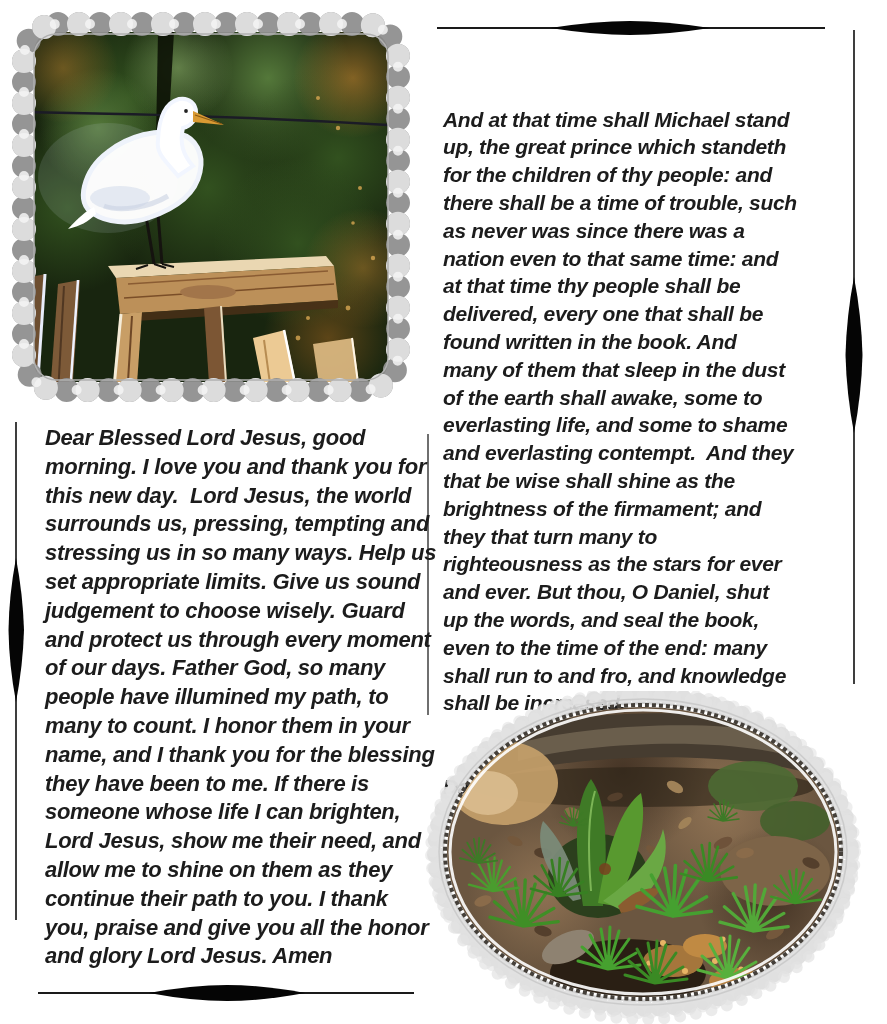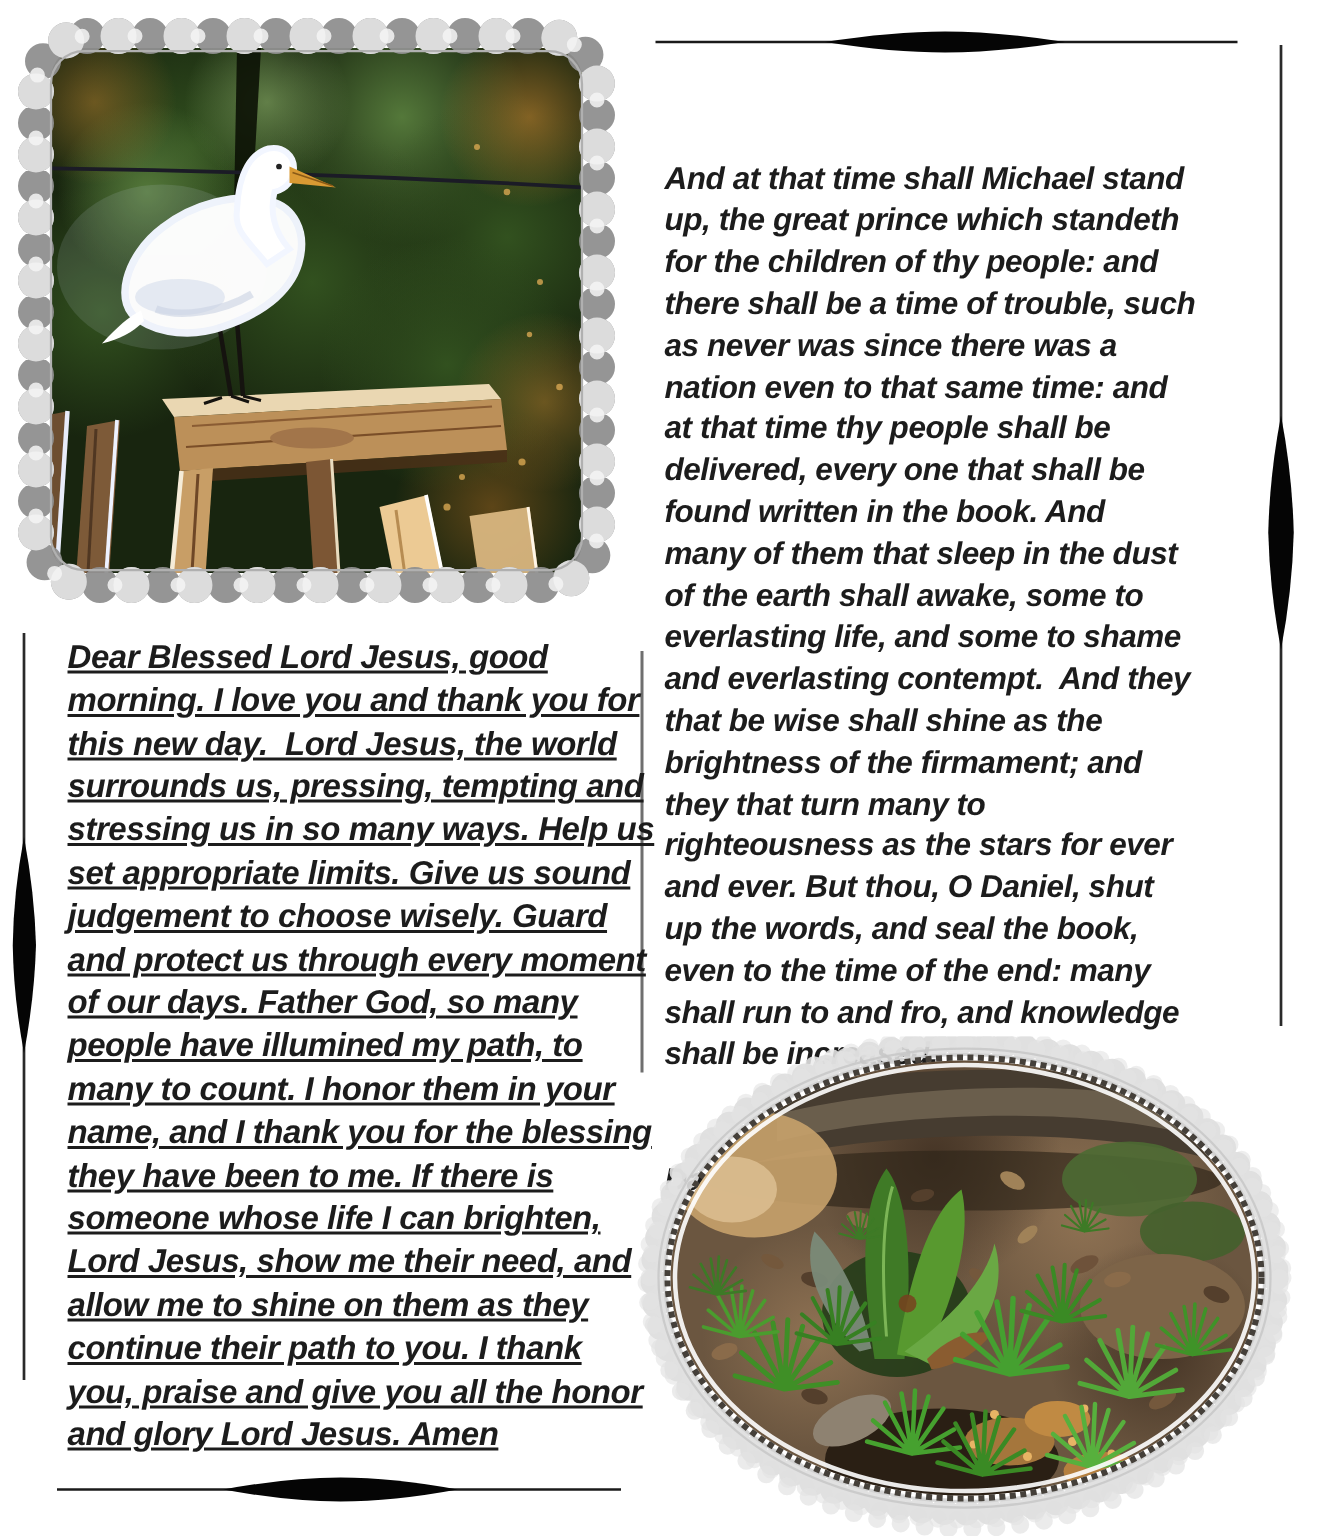--- a/index.html
+++ b/index.html
@@ -1,20 +1,20 @@
 <!DOCTYPE html>
 <html><head>
 <meta charset="utf-8">
 <style>
   html,body{margin:0;padding:0;background:#ffffff;}
   .page{position:relative;width:887px;height:1024px;background:#ffffff;overflow:hidden;
         font-family:"Liberation Sans",sans-serif;}
   .textblock{position:absolute;color:#1c1c1c;font-style:italic;font-weight:700;
              white-space:pre;letter-spacing:-0.3px;}
-  .prayer{left:45px;top:424px;width:400px;font-size:22px;line-height:28.8px;text-decoration:underline;}
+  .prayer{left:45px;top:424px;width:400px;font-size:22px;line-height:28.8px;}
   .scripture{left:443px;top:50px;width:402px;font-size:21px;line-height:27.8px;font-style:italic;}
   .svg-abs{position:absolute;}
   .col-rule{position:absolute;left:427px;top:434px;width:2px;height:281px;background:#6f6f6f;}
 </style>
 </head>
 <body>
 
 <div class="page">
 
   <svg class="svg-abs" style="left:8px;top:8px;" width="406" height="398" viewBox="0 0 406 398" role="img">

